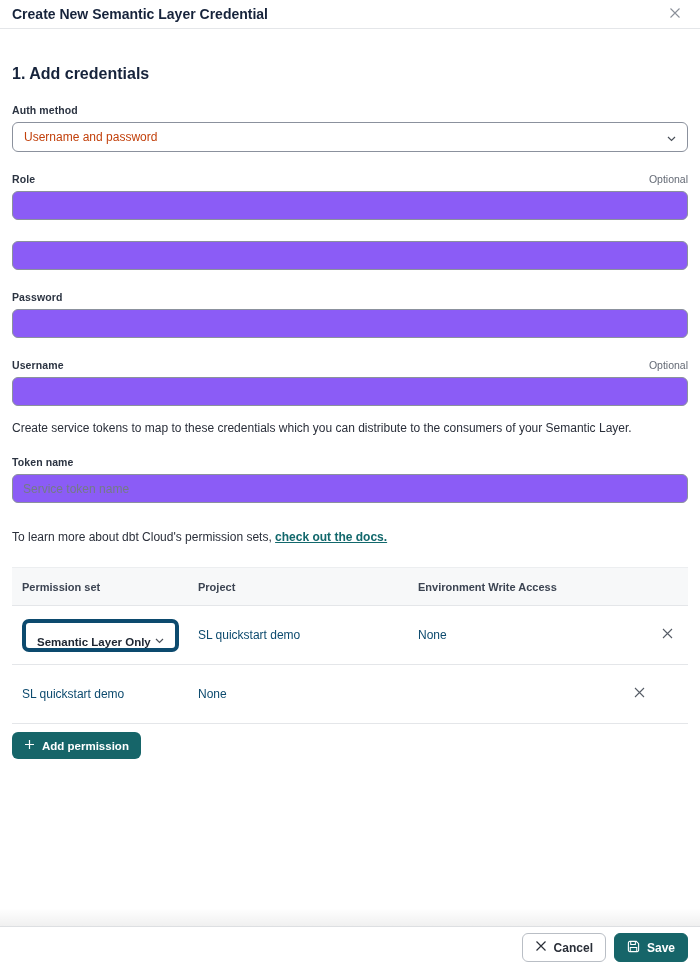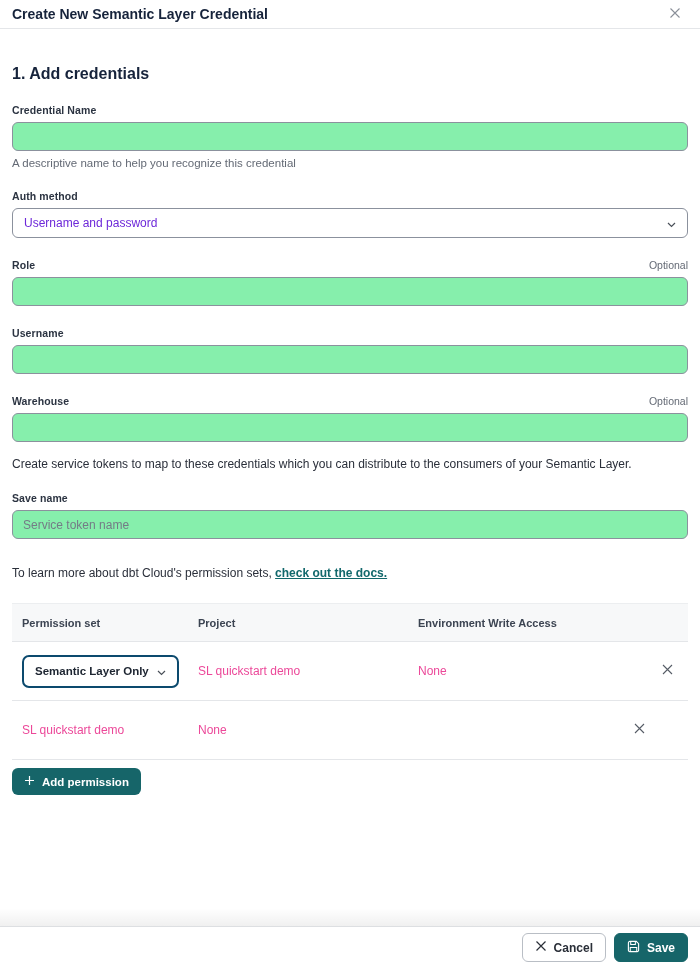--- a/index.html
+++ b/index.html
@@ -29,32 +29,32 @@
 
   .field { margin-top: 21px; }
   .label-row { display: flex; justify-content: space-between; align-items: baseline; margin-bottom: 6px; }
   .field-label { font-size: 10.5px; font-weight: 700; color: #2c3442; letter-spacing: .1px; }
   .optional-tag { font-size: 10.5px; color: #646a75; }
   .text-input {
     width: 100%; height: 29px;
     border: 1px solid #8b919d; border-radius: 6px;
     font-size: 12px; color: #1c2430; padding: 4px 10px;
     font-family: "Liberation Sans", sans-serif;
-    background: #86efac; outline: none;
+    background: #8b5cf6; outline: none;
   }
   .text-input::placeholder { color: #747b86; }
   .help-text { font-size: 11.5px; color: #646a75; margin-top: 6px; }
 
   .select-box {
     width: 100%; height: 30px;
     border: 1px solid #8b919d; border-radius: 6px;
     display: flex; align-items: center; justify-content: space-between;
     padding: 0 11px; cursor: pointer; background: #fff;
   }
-  .select-box .select-value { font-size: 12px; color: #6d28d9; }
+  .select-box .select-value { font-size: 12px; color: #c2410c; }
 
   .docs-line { font-size: 12px; color: #2a2f3a; margin-top: 27px; }
   .docs-link { color: #12686c; font-weight: 600; text-decoration: underline; cursor: pointer; }
 
   
   .perm-table { margin-top: 23px; }
   .perm-grid {
     display: grid;
     grid-template-columns: 176px 220px 1fr 28px;
     align-items: center;
@@ -62,26 +62,26 @@
   }
   .perm-head {
     background: #f7f8f9; height: 39px;
     border-top: 1px solid #eceef0;
     border-bottom: 1px solid #e4e6e9;
   }
   .perm-head .col-label { font-size: 11px; font-weight: 600; color: #3c4452; }
   .perm-row { height: 59px; border-bottom: 1px solid #e4e6e9; }
   .row-select {
     width: 157px; height: 33px;
-    border: 2px solid #0c4a6e; border-radius: 7px;
-    display: flex; align-items: center; justify-content: space-between;
+    border: 4px solid #0c4a6e; border-radius: 7px;
+    display: flex; align-items: flex-end; justify-content: space-between;
     padding: 0 11px; cursor: pointer; background: #fff;
   }
   .row-select .select-value { font-size: 11.5px; font-weight: 700; color: #1c2430; }
-  .cell-text { font-size: 12px; color: #ec4899; }
+  .cell-text { font-size: 12px; color: #0c4a6e; }
   .row-remove { background: none; border: none; cursor: pointer; padding: 4px; display: flex; justify-self: end; }
 
   .add-permission-btn {
     margin-top: 8px;
     display: inline-flex; align-items: center; gap: 7px;
     background: #166569; color: #fff;
     border: none; border-radius: 6px;
     height: 27px; padding: 0 12px;
     font-size: 11.5px; font-weight: 700;
     font-family: "Liberation Sans", sans-serif;
@@ -123,27 +123,20 @@
           </svg>
       </span>
     </button>
   </div>
 
   <div class="content">
 
     
     <div class="section-heading">1. Add credentials</div>
 
-    <div class="field">
-      <div class="label-row">
-        <span class="field-label">Credential Name</span>
-      </div>
-      <input class="text-input" type="text" value="" style="">
-      <div class="help-text">A descriptive name to help you recognize this credential</div>
-    </div>
 
     <div class="field">
       <div class="label-row">
         <span class="field-label">Auth method</span>
       </div>
       <div class="select-box">
         <span class="select-value">Username and password</span>
         <span>
           <svg width="9" height="6" viewBox="0 0 9 6">
               <path d="M1 1 L4.5 4.5 L8 1" fill="none" stroke="#4a5059" stroke-width="1.2"></path>
@@ -154,41 +147,44 @@
 
     <div class="field">
       <div class="label-row">
         <span class="field-label">Role</span>
         <span class="optional-tag">Optional</span>
       </div>
       <input class="text-input" type="text" value="" style="">
     </div>
 
     <div class="field">
+      <input class="text-input" type="text" value="" style="">
+    </div>
+
+    <div class="field">
+      <div class="label-row">
+        <span class="field-label">Password</span>
+      </div>
+      <input class="text-input" type="password" value="" style="">
+    </div>
+
+    <div class="field">
       <div class="label-row">
         <span class="field-label">Username</span>
-      </div>
-      <input class="text-input" type="text" value="" style="">
-    </div>
-
-
-    <div class="field">
-      <div class="label-row">
-        <span class="field-label">Warehouse</span>
         <span class="optional-tag">Optional</span>
       </div>
       <input class="text-input" type="text" value="" style="">
     </div>
 
     
     <div class="section-desc">Create service tokens to map to these credentials which you can distribute to the consumers of your Semantic Layer.</div>
 
     <div class="field">
       <div class="label-row">
-        <span class="field-label">Save name</span>
+        <span class="field-label">Token name</span>
       </div>
       <input class="text-input" type="text" placeholder="Service token name" style="">
     </div>
 
     <div class="docs-line"><span>To learn more about dbt Cloud's permission sets, </span><a class="docs-link">check out the docs.</a></div>
 
     
     <div class="perm-table">
       <div class="perm-grid perm-head">
         <span class="col-label">Permission set</span>

